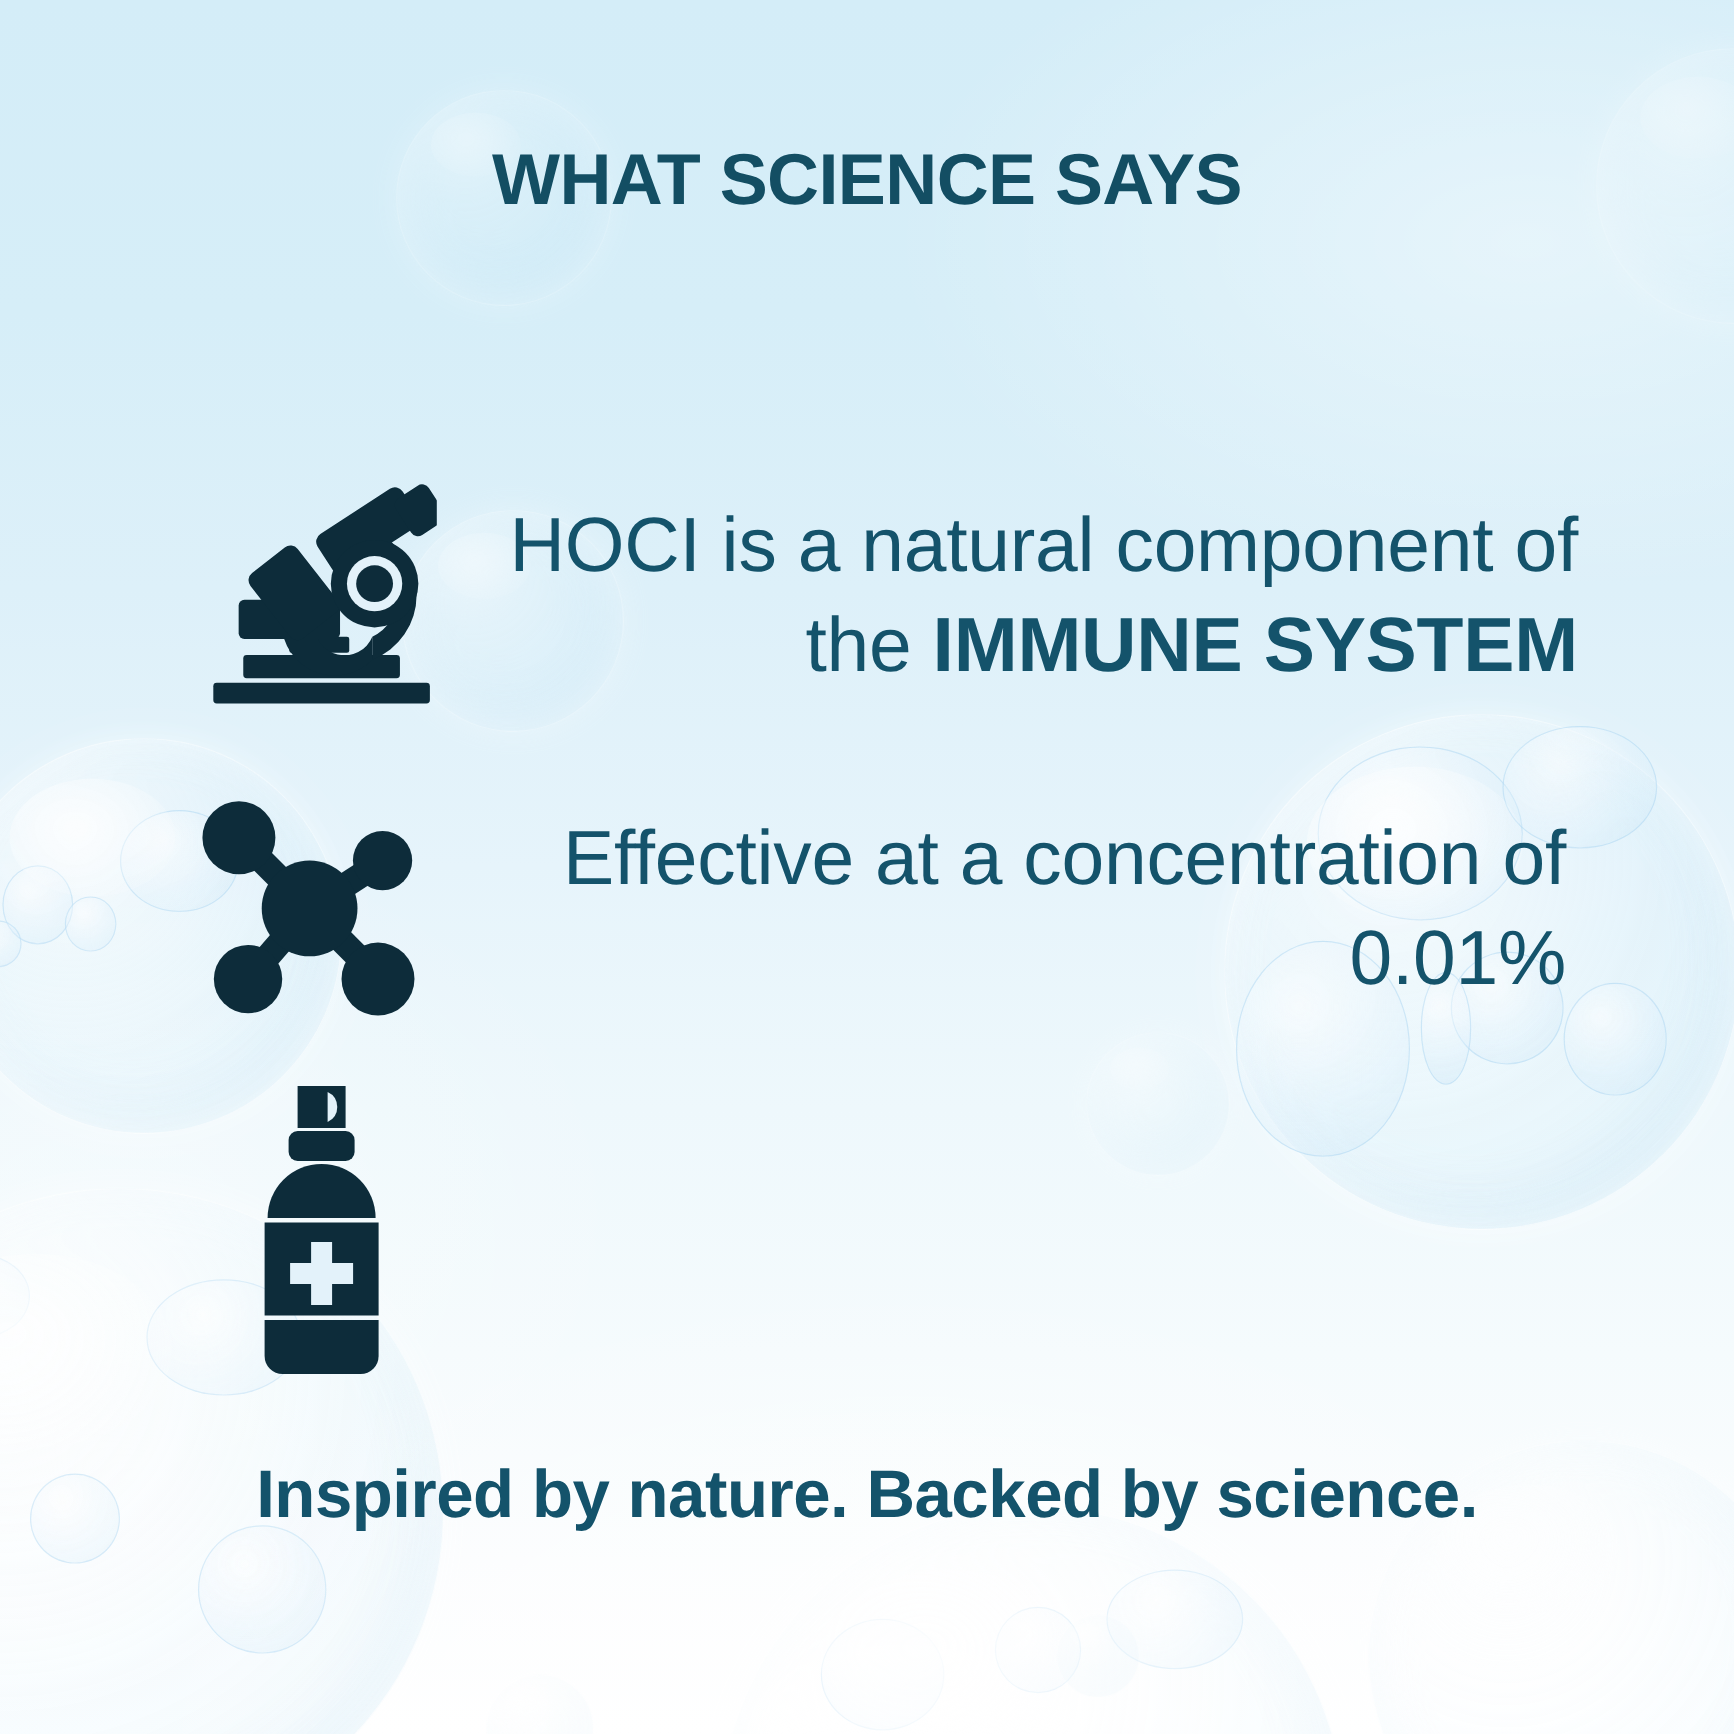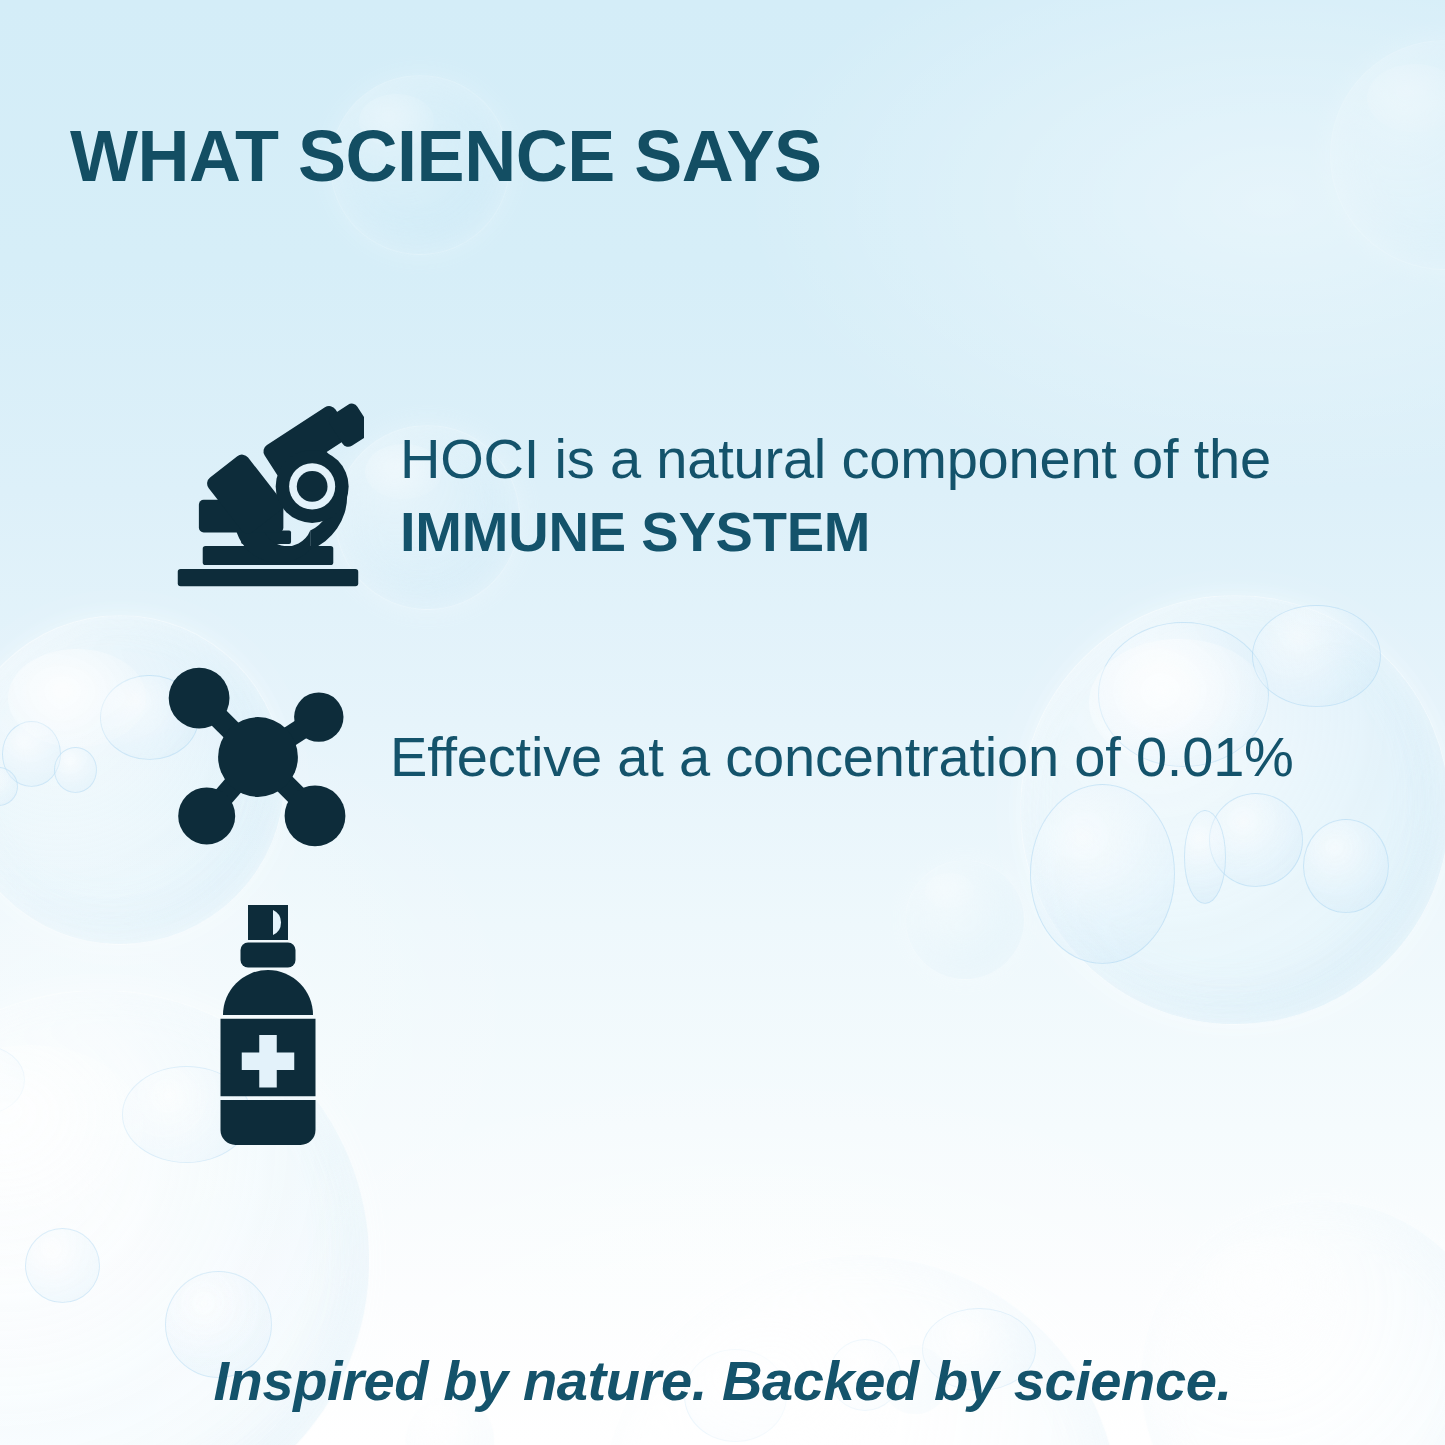--- a/index.html
+++ b/index.html
@@ -112,22 +112,23 @@
       radial-gradient(ellipse 900px 520px at 52% 100%, rgba(255,255,255,0.62), rgba(255,255,255,0) 74%);
     pointer-events:none;
   }
 
   
   .content { position:relative; z-index:5; width:100%; height:100%; }
 
   .title {
     position:absolute;
     left:0; right:0; top:118px;
+    text-align:center;
     color:#134e63;
-    font-size:72px;
+    font-size:60px;
     line-height:1.07;
     font-weight:bold;
     letter-spacing:-0.5px;
     padding:0 70px;
   }
   .title .ln { display:block; }
 
   .rows { position:absolute; left:0; top:400px; width:100%; }
 
   .row {
@@ -144,35 +145,35 @@
     flex:0 0 265px;
     display:flex;
     align-items:center;
     justify-content:center;
   }
   .icon-cell svg { display:block; fill:#0d2c3a; }
 
   .row-text {
     flex:1 1 auto;
     color:#14536b;
-    font-size:56px;
+    font-size:64px;
     line-height:1.30;
     font-weight:normal;
     letter-spacing:-0.2px;
+    text-align:right;
   }
   .row-text b { font-weight:bold; }
 
   .tagline {
     position:absolute;
-    left:0; right:0; top:1348px;
+    left:0; right:0; top:1212px;
     text-align:center;
     color:#14536b;
     font-size:56px;
     font-weight:bold;
-    font-style:italic;
     letter-spacing:-0.4px;
   }
 </style>
 </head>
 <body>
 
 <div class="poster">
 
   <div class="bubbles">
     <div class="bub b-title"></div>

